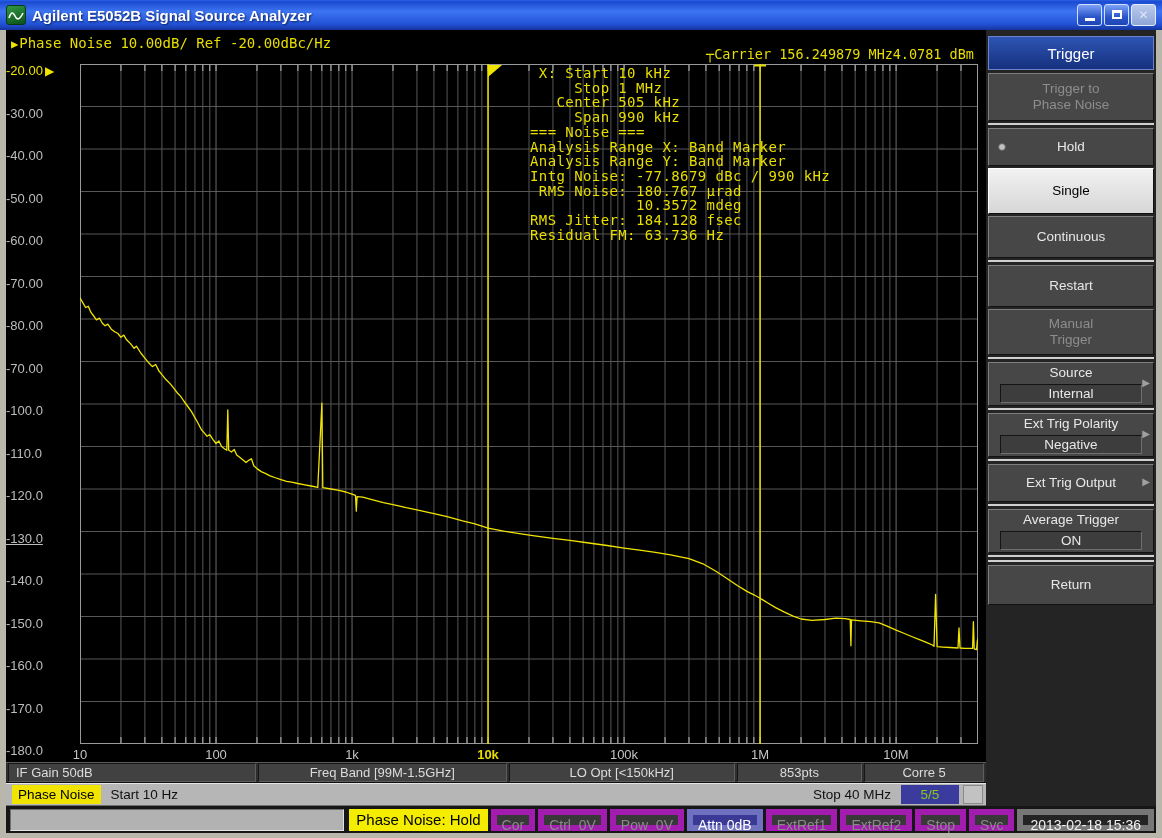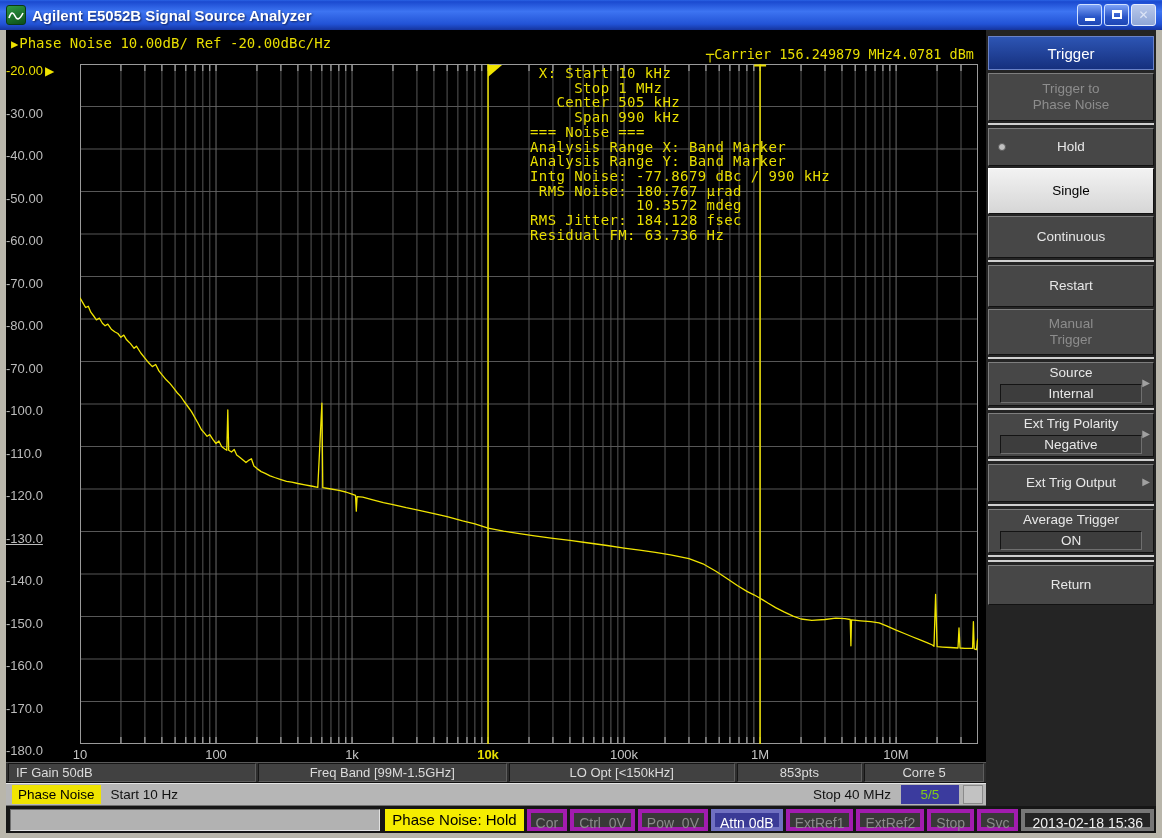--- a/index.html
+++ b/index.html
@@ -75,21 +75,21 @@
     font-size:13.5px;color:#e8e8e8;}
   .sbtn .radio{position:absolute;left:9px;top:50%;margin-top:-4px;width:8px;height:8px;border-radius:50%;
     background:#c0c0c0;border:1px solid #5a5a5a;}
   .sbtn .arrow{position:absolute;right:3px;top:50%;margin-top:-7px;color:#a0a0a0;font-size:10px;}
   .ssep{height:2px;background:#cfcfcf;margin:1px 2px 3px 2px;}
   
   .barC{width:1150px;height:27px;background:#161616;display:flex;align-items:center;padding:0 2px;}
   .msg-panel{width:424px;height:22px;background:#b2b2b2;margin-left:2px;
     border-top:1px solid #6e6e6e;border-left:1px solid #6e6e6e;border-bottom:1px solid #e2e2e2;border-right:1px solid #e2e2e2;}
   .hold-chip{background:#f5ed00;color:#000;font-size:15px;height:22px;line-height:22px;padding:0 7px;margin-left:5px;white-space:pre;}
-  .sc{height:22px;line-height:20px;border:4px solid #a21caf;background:#383838;color:#8a8a8a;
+  .sc{height:22px;line-height:20px;border:6px solid #a21caf;background:#383838;color:#8a8a8a;
     font-size:14px;padding:0 5px;margin-left:3px;white-space:pre;}
   .sc.active{background:#3a3a96;color:#fff;border-color:#7070c0;}
   .sc.clock{background:#242424;color:#f0f0f0;border-color:#777;padding:0 7px;}
 </style>
 </head>
 <body>
 
 <div class="screen">
 
   <div class="titlebar">

